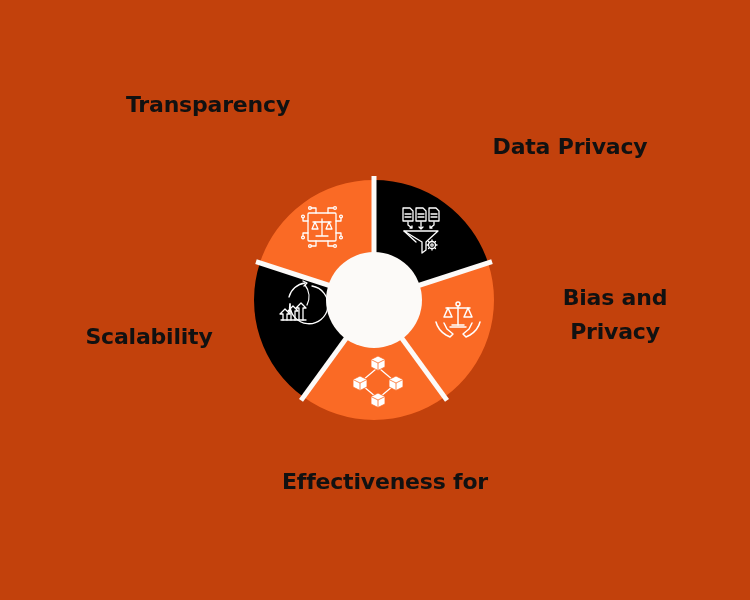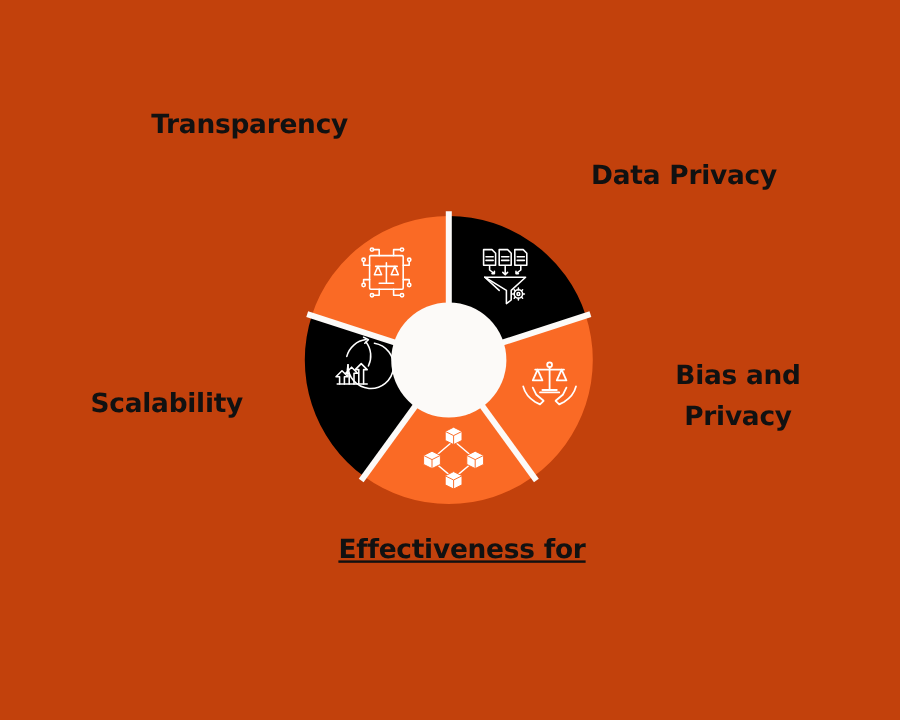--- a/index.html
+++ b/index.html
@@ -153,26 +153,26 @@
   </svg>
 
   <div class="label" style="left:120px; top:88px; width:176px;">
     <span>Transparency</span>
   </div>
 
   <div class="label" style="left:485px; top:102px; width:170px;margin-top:28px;">
     <span>Data Privacy</span>
   </div>
 
-  <div class="label" style="left:553px; top:297px; width:124px;">
+  <div class="label" style="left:553px; top:281px; width:124px;">
     <span>Bias and</span>
     <span>Privacy</span>
   </div>
 
-  <div class="label" style="left:276px; top:442px; width:218px;text-decoration:underline;">
+  <div class="label" style="left:276px; top:465px; width:218px;">
     <span>Effectiveness for</span>
   </div>
 
-  <div class="label" style="left:66px; top:320px; width:146px;">
+  <div class="label" style="left:76px; top:320px; width:146px;">
     <span>Scalability</span>
   </div>
 
 </div>
 
 </body></html>

